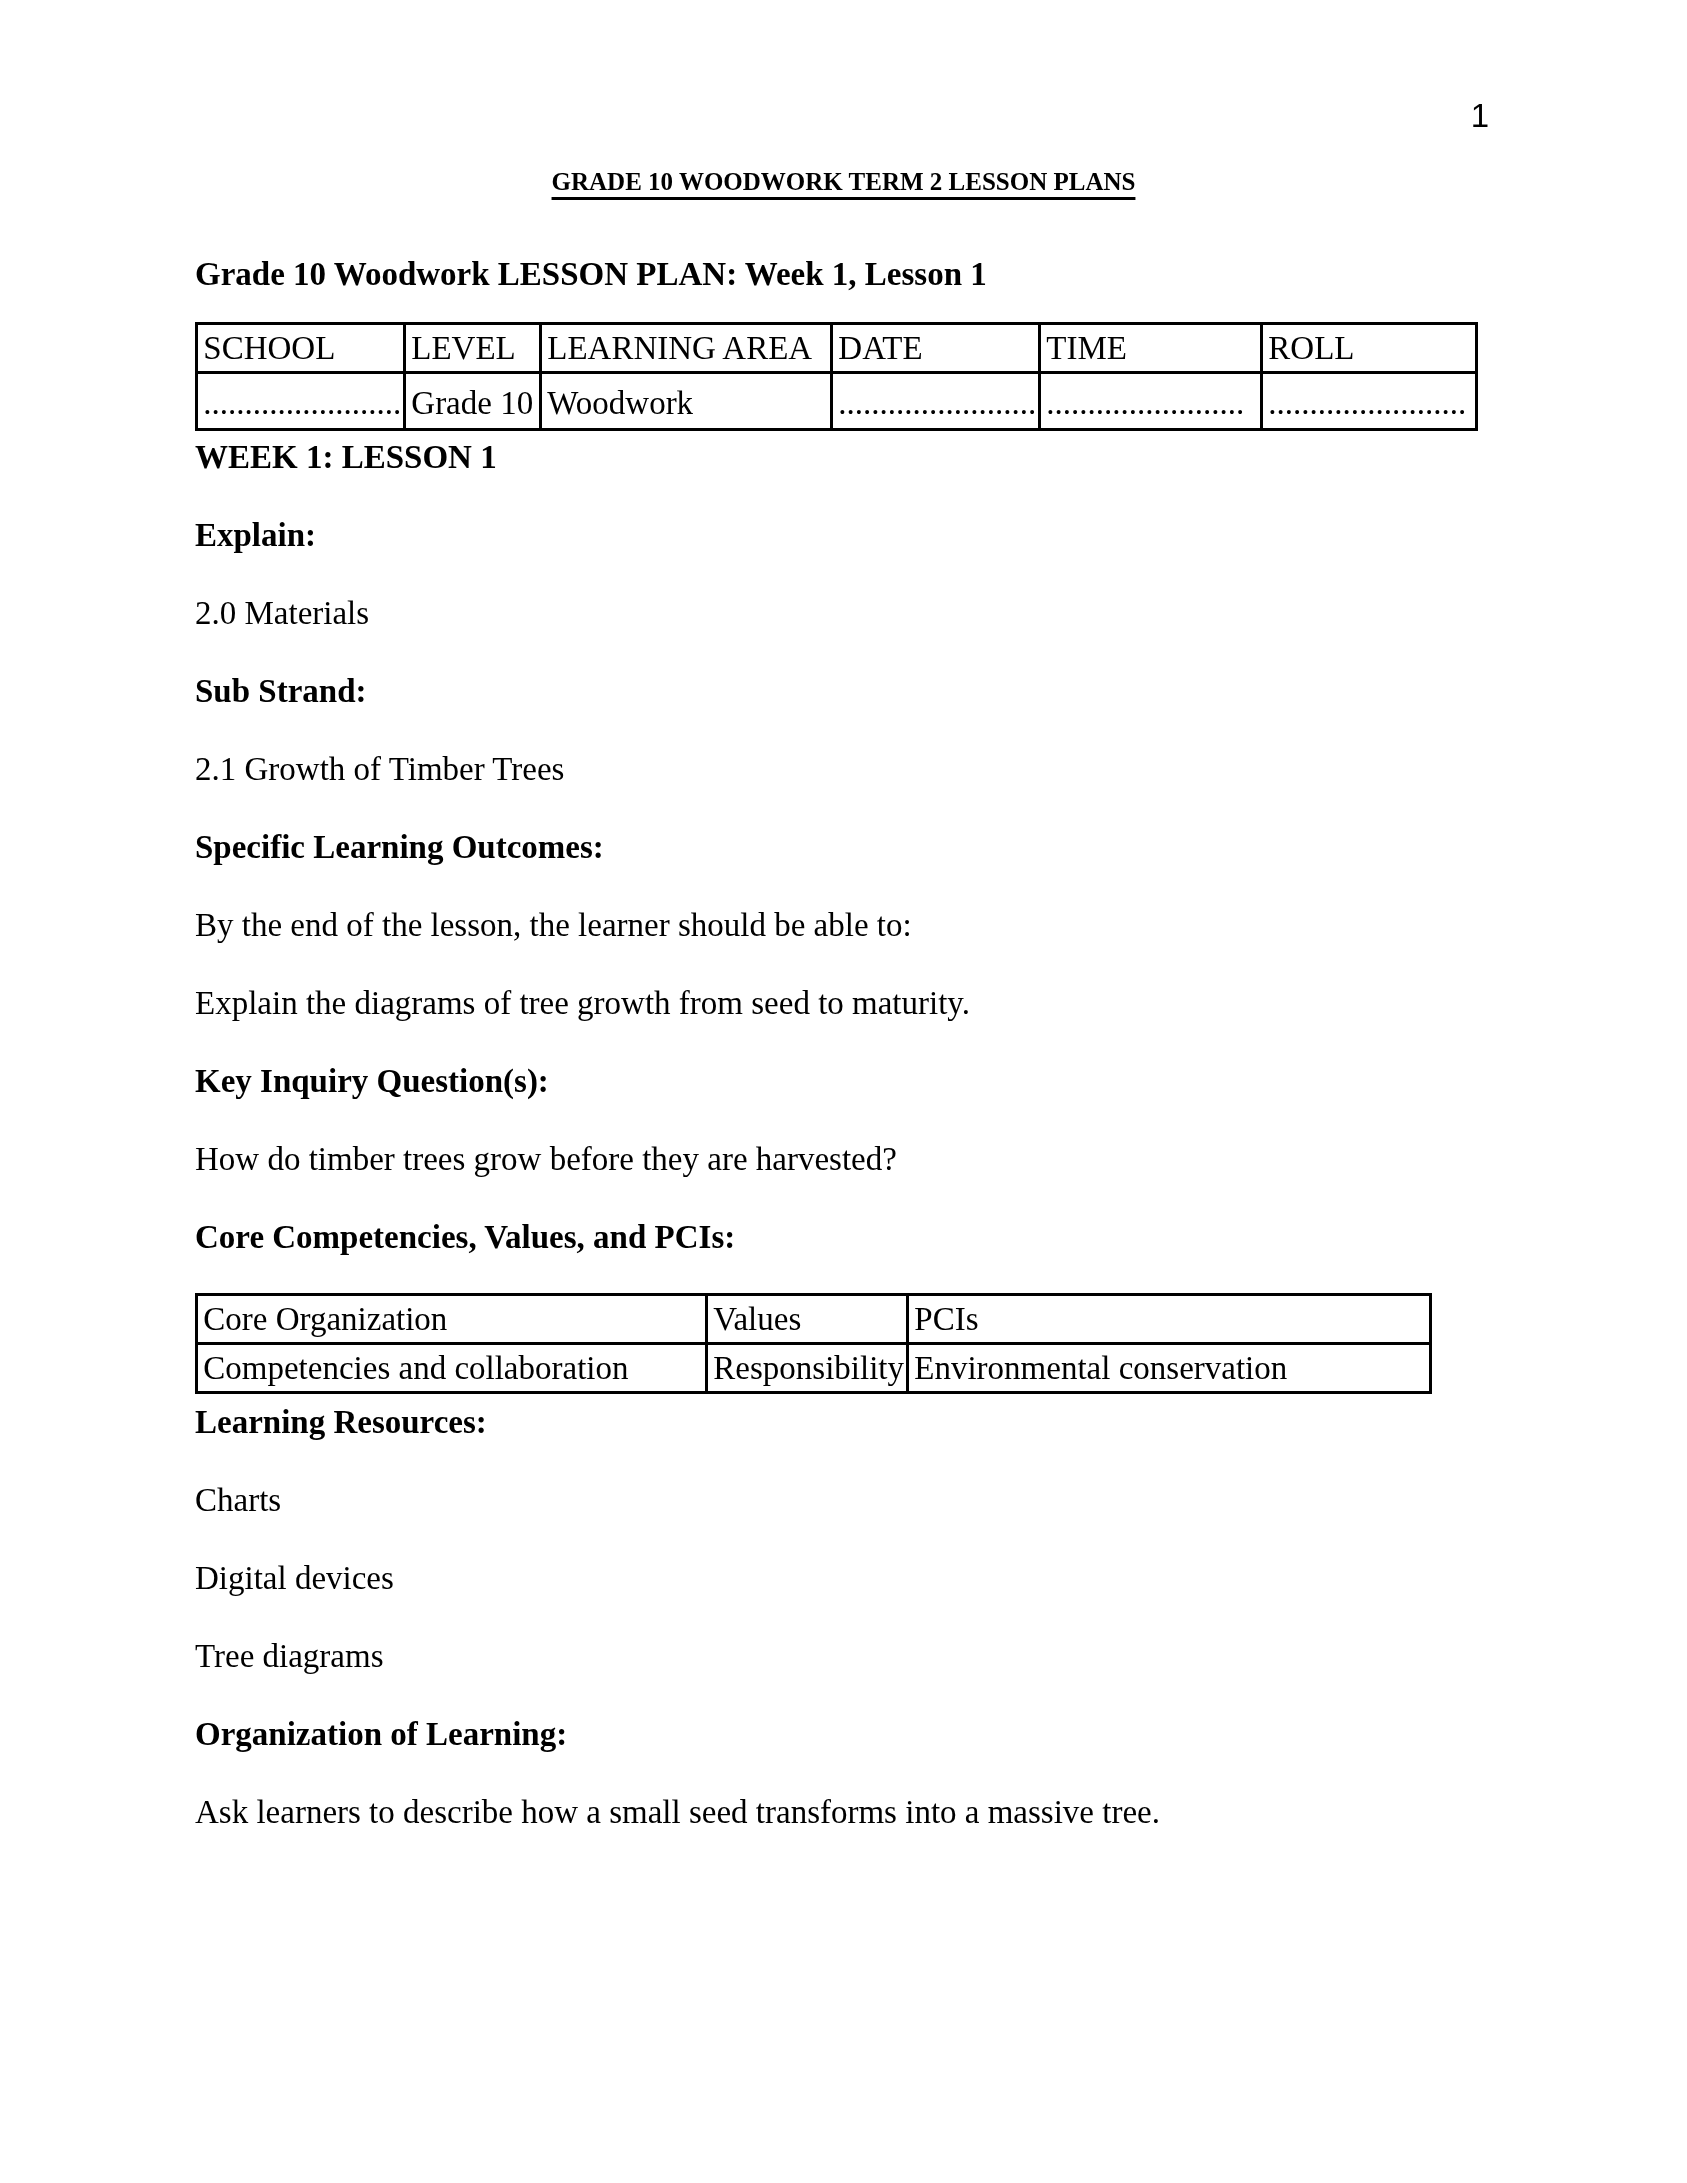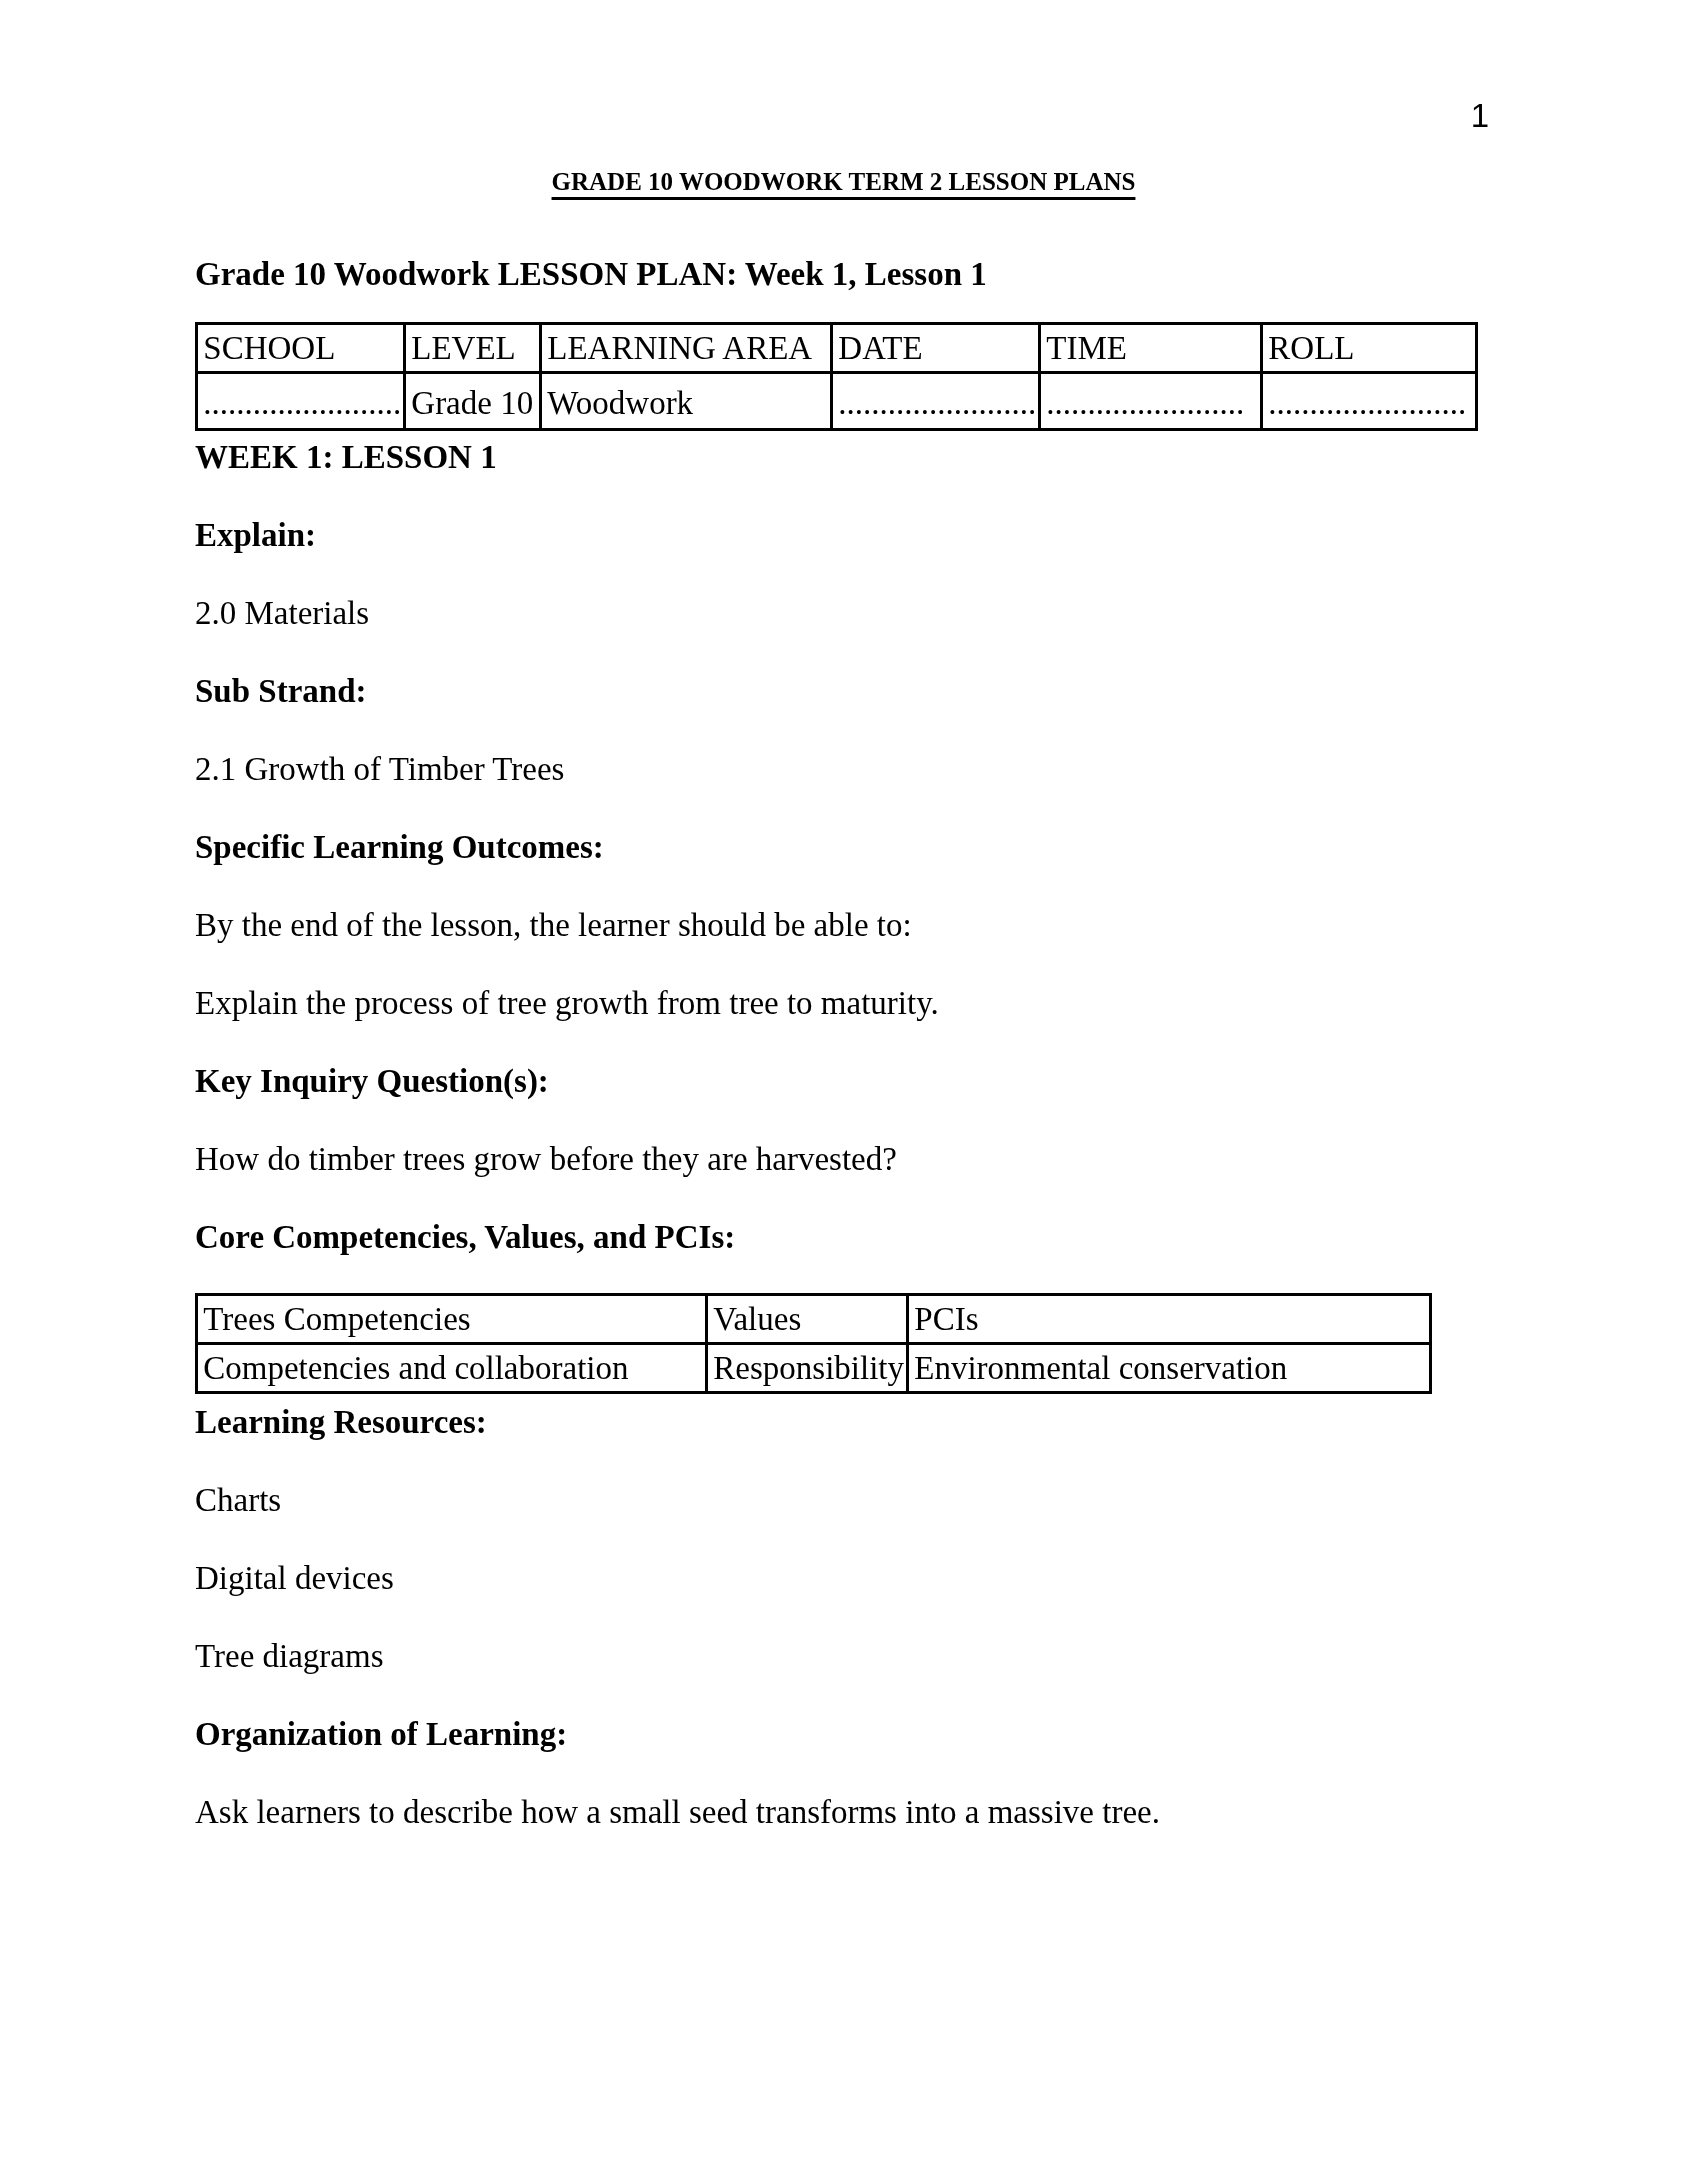--- a/index.html
+++ b/index.html
@@ -114,36 +114,36 @@
     <p class="p b week-heading">WEEK 1: LESSON 1</p>
 
     <p class="p b">Explain:</p>
     <p class="p">2.0 Materials</p>
 
     <p class="p b">Sub Strand:</p>
     <p class="p">2.1 Growth of Timber Trees</p>
 
     <p class="p b">Specific Learning Outcomes:</p>
     <p class="p">By the end of the lesson, the learner should be able to:</p>
-    <p class="p">Explain the process of tree growth from tree to maturity.</p>
+    <p class="p">Explain the diagrams of tree growth from seed to maturity.</p>
 
     <p class="p b">Key Inquiry Question(s):</p>
     <p class="p">How do timber trees grow before they are harvested?</p>
 
     <p class="p b">Core Competencies, Values, and PCIs:</p>
 
     <table class="comp-table">
       <colgroup>
         <col style="width:510px">
           <col style="width:201px">
           <col style="width:523px">
       </colgroup>
       <thead>
         <tr>
-          <th>Trees Competencies</th>
+          <th>Core Organization</th>
           <th>Values</th>
           <th>PCIs</th>
         </tr>
       </thead>
       <tbody>
         <tr>
           <td>Competencies and collaboration</td>
           <td>Responsibility</td>
           <td>Environmental conservation</td>
         </tr>

